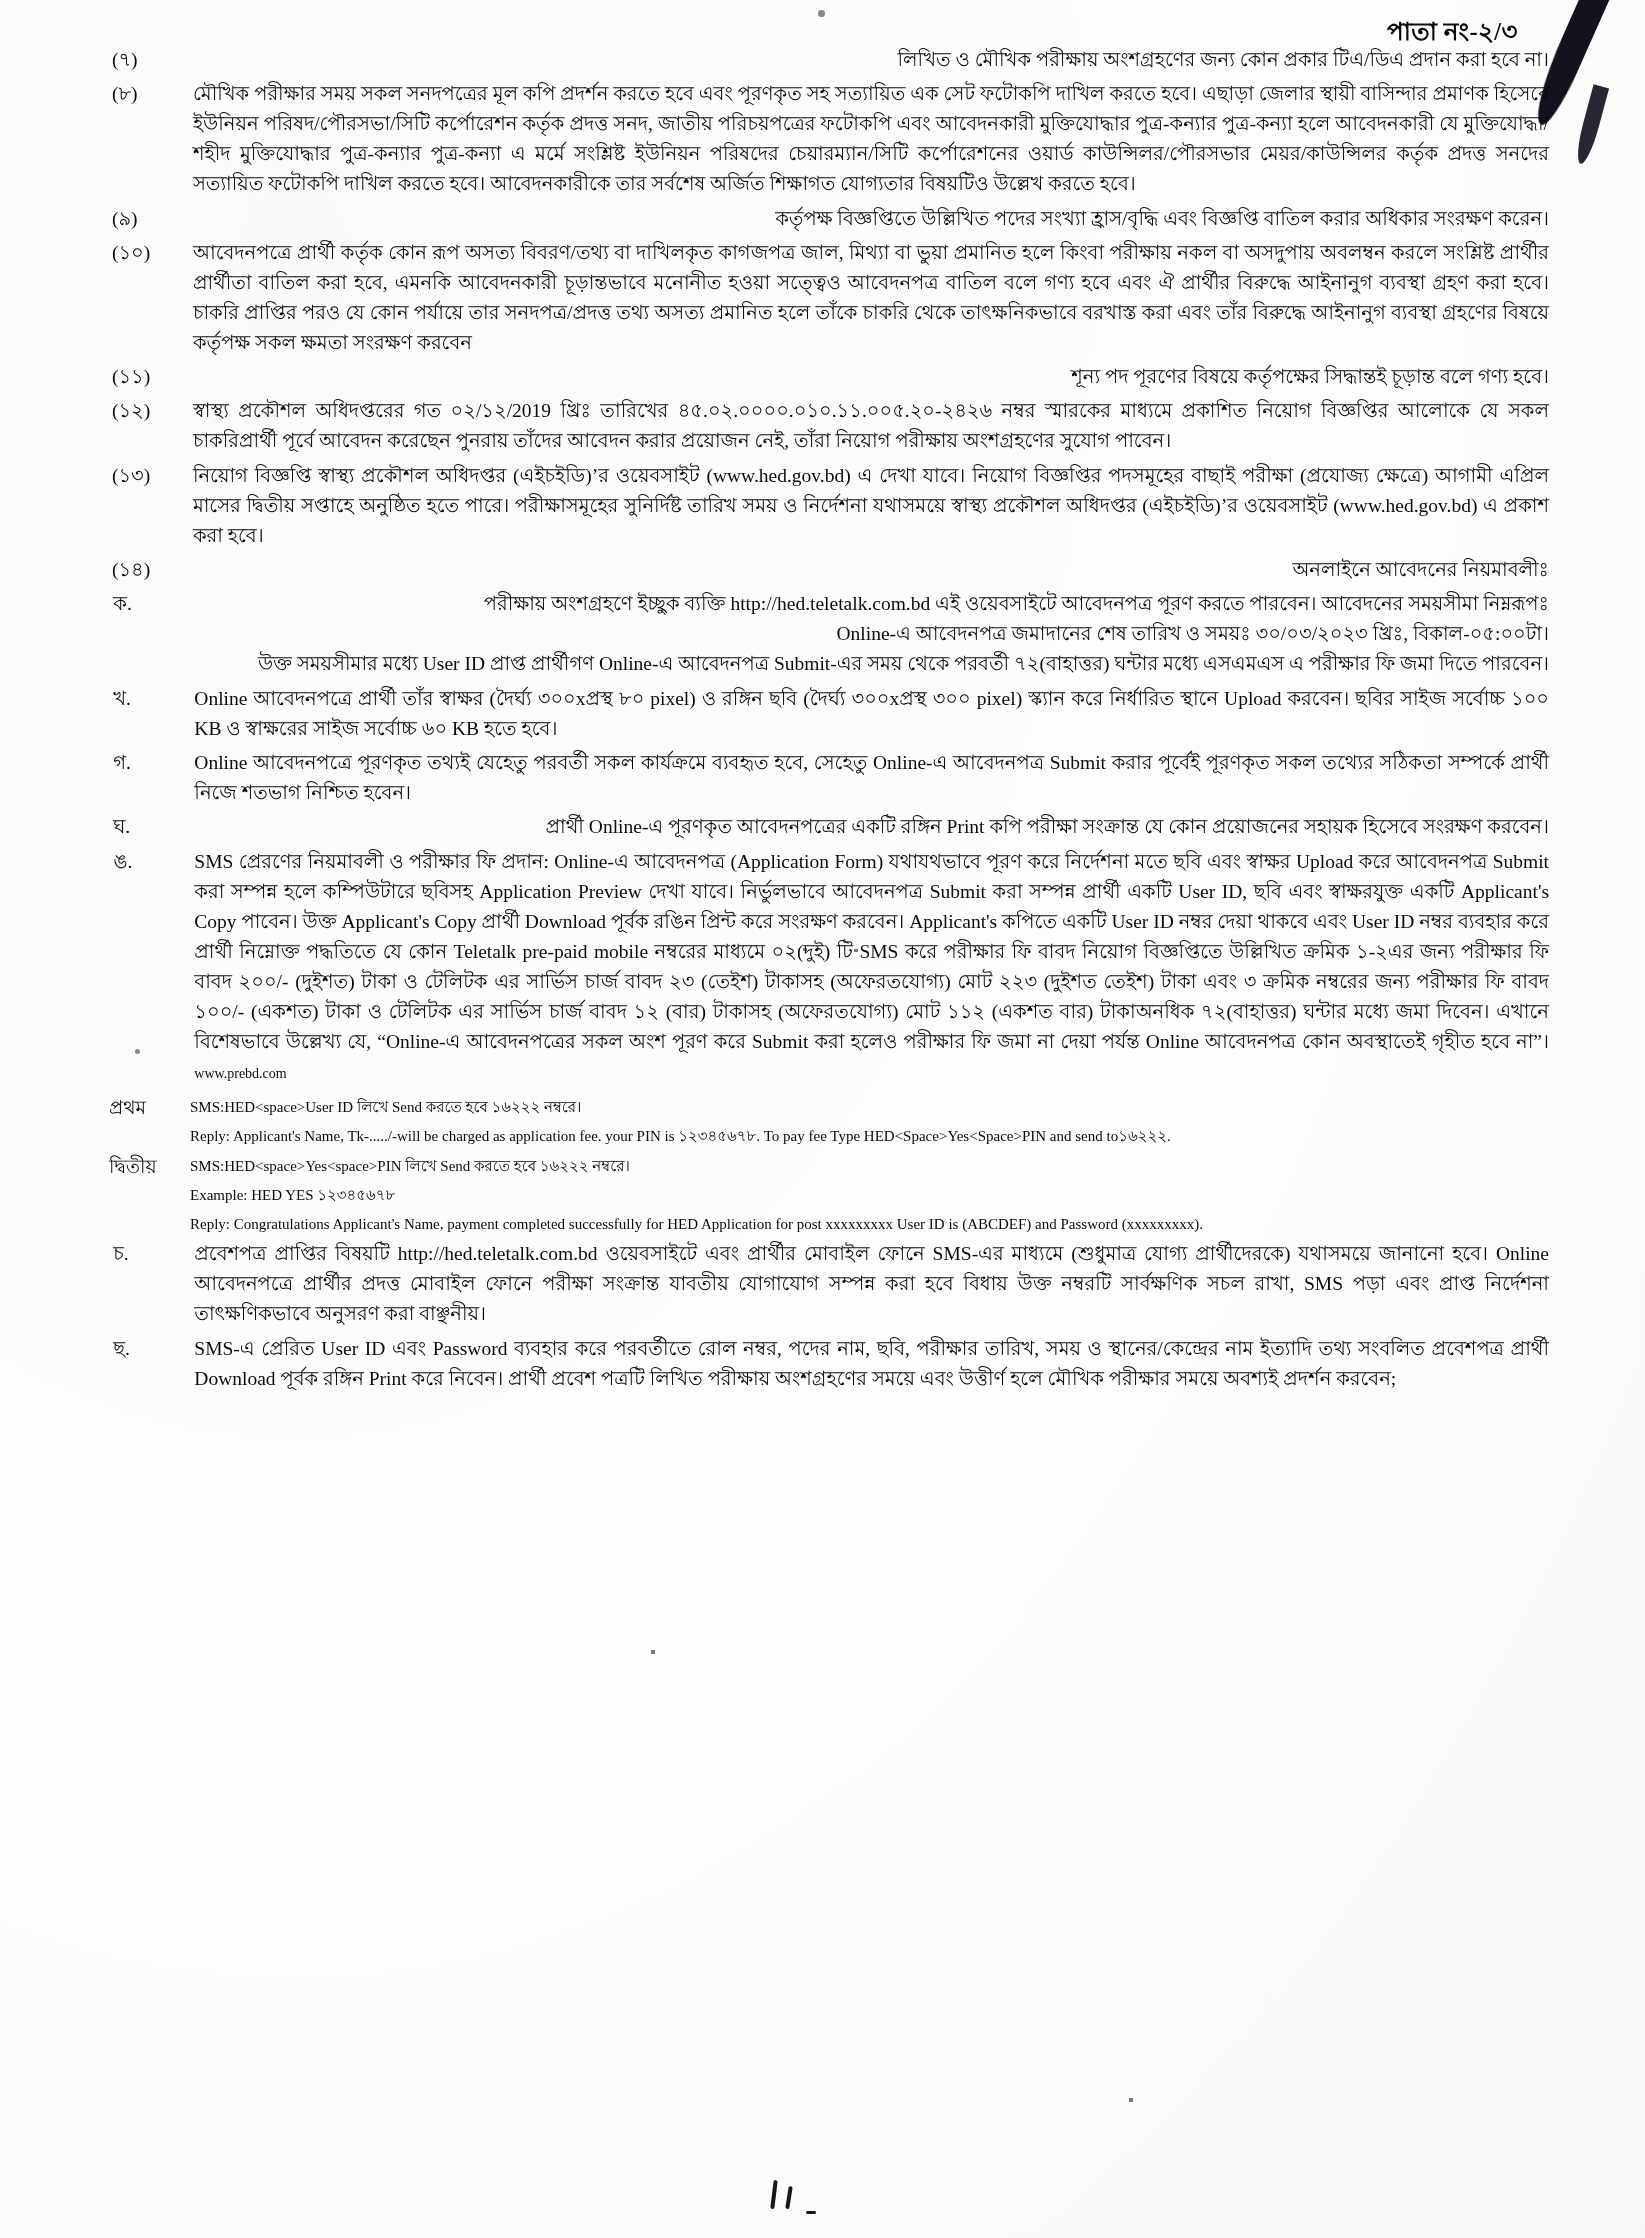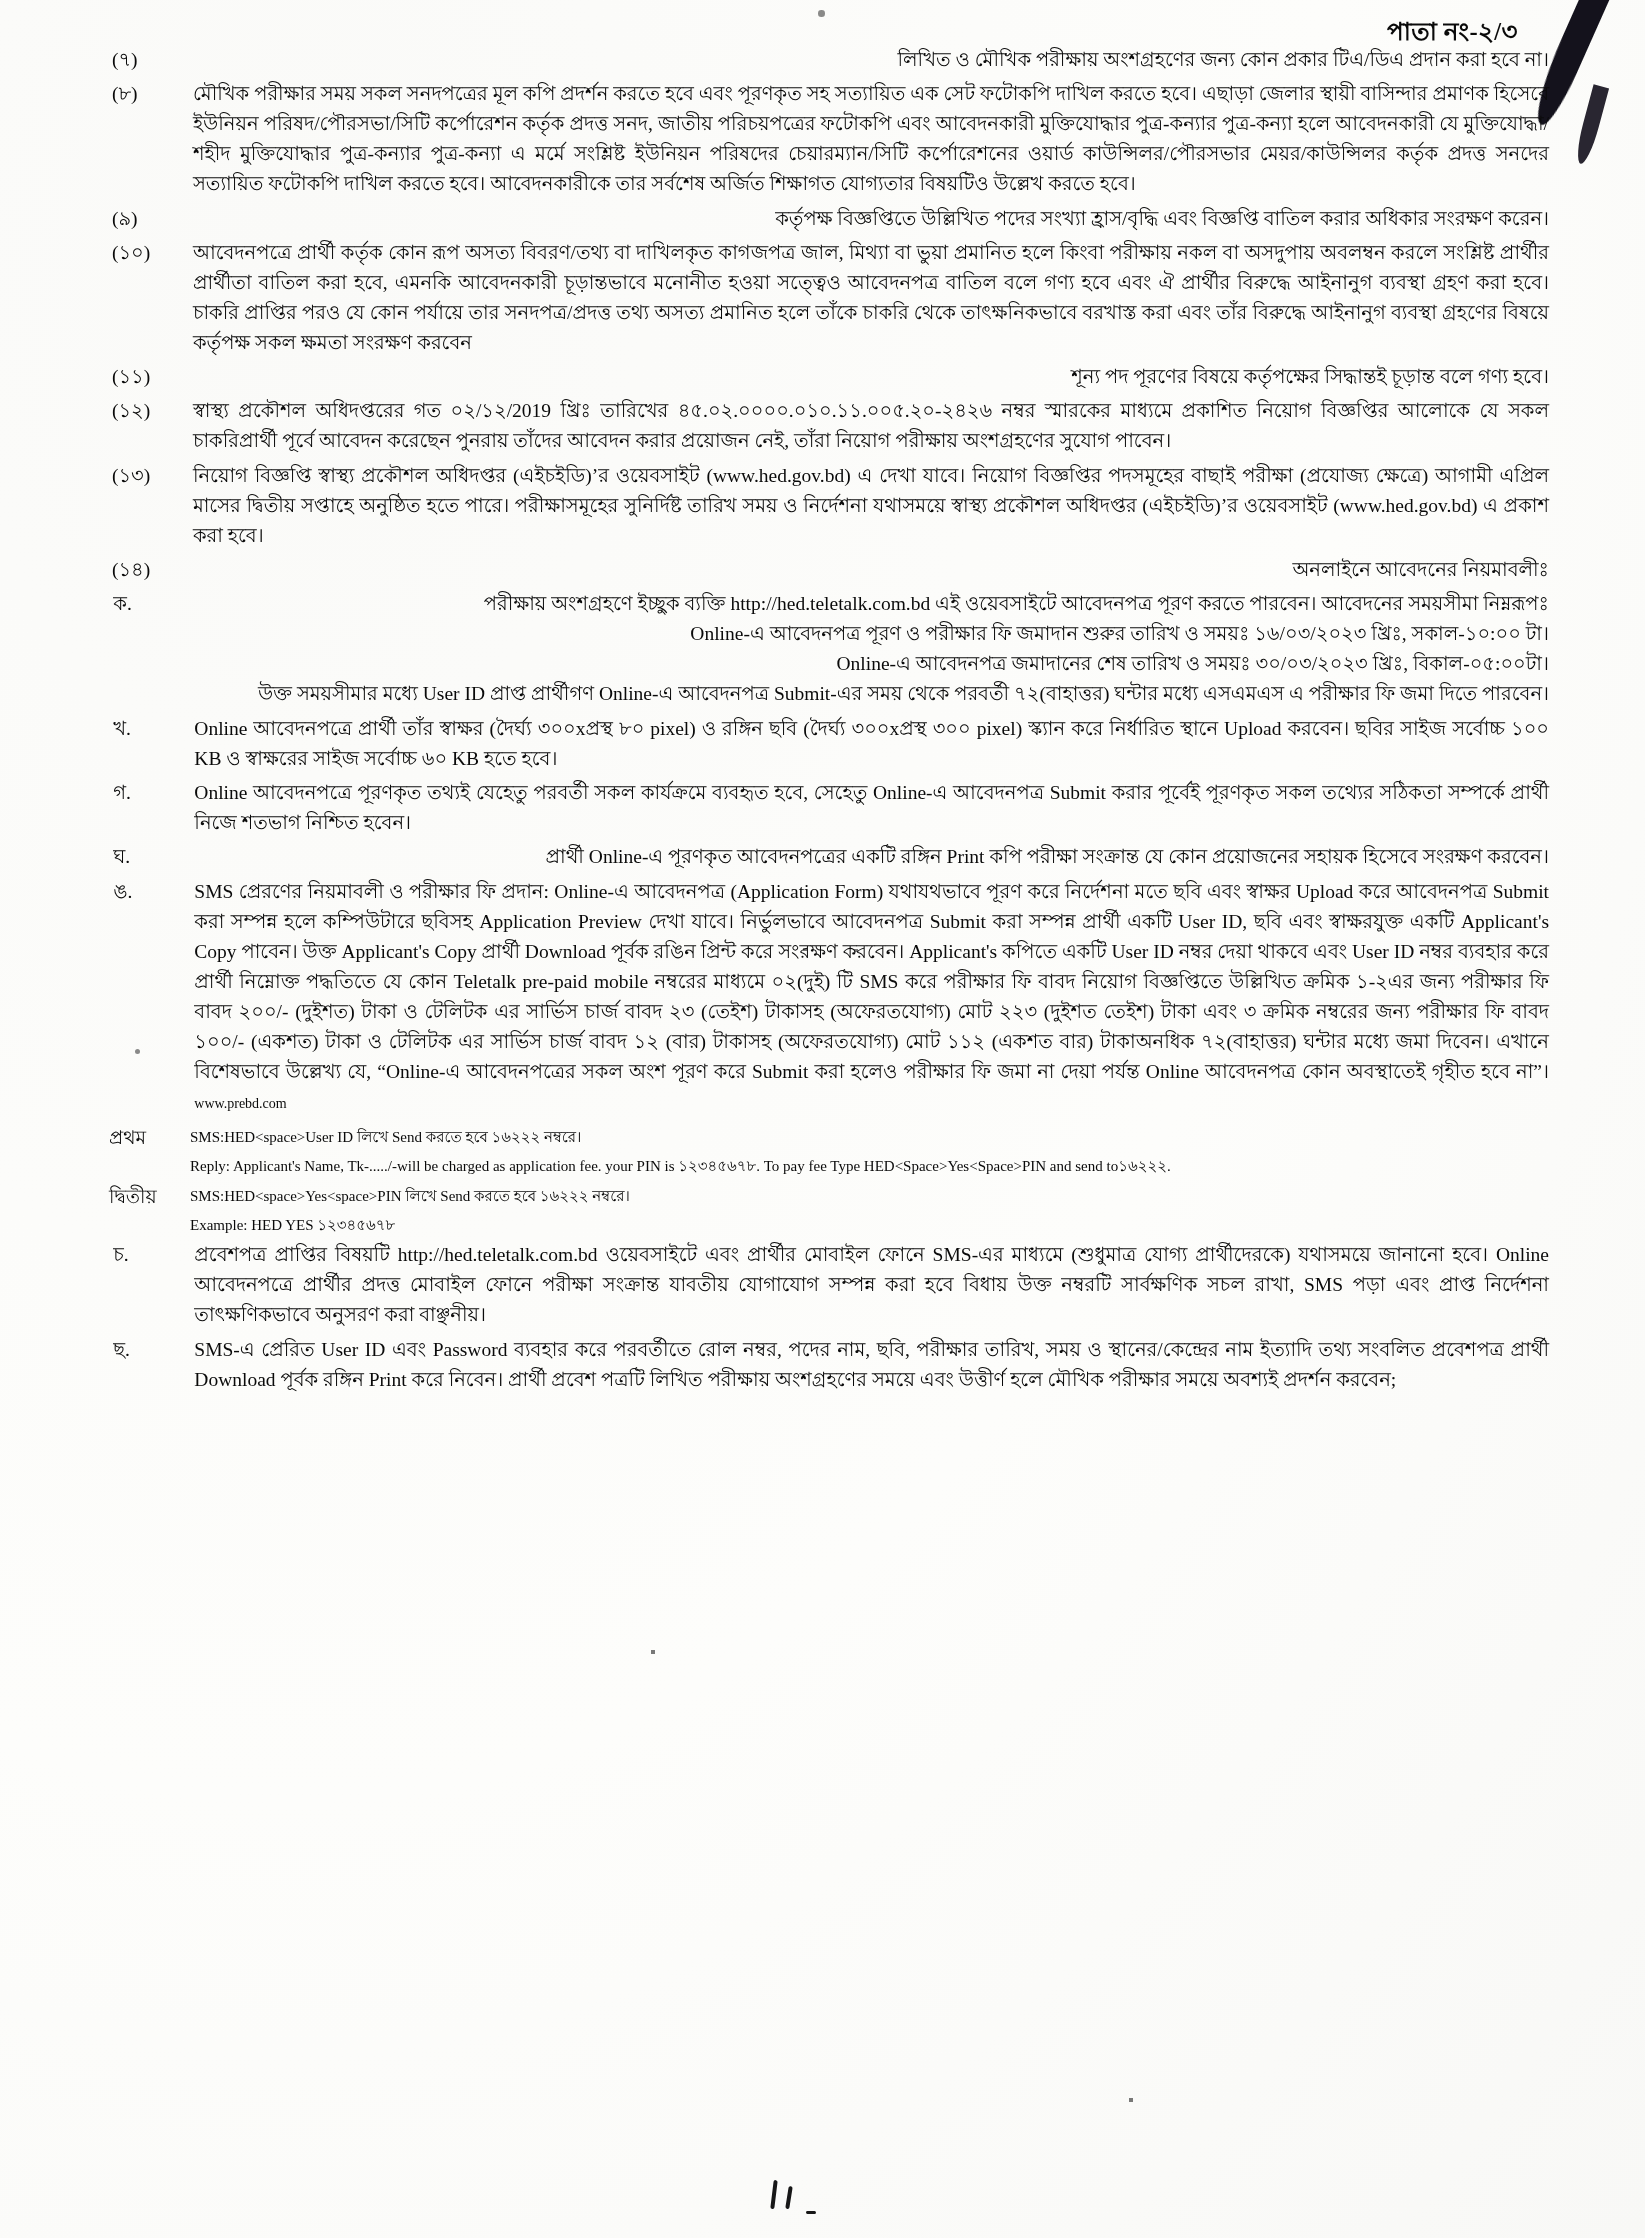--- a/index.html
+++ b/index.html
@@ -209,21 +209,20 @@
 
     <div class="clause">
       <div class="clause-marker">(১৪)</div>
       <div class="clause-body nojust">অনলাইনে আবেদনের নিয়মাবলীঃ</div>
     </div>
 
     <div class="clause">
       <div class="clause-marker letter">ক.</div>
       <div class="clause-body nojust">
         <div>পরীক্ষায় অংশগ্রহণে ইচ্ছুক ব্যক্তি http://hed.teletalk.com.bd এই ওয়েবসাইটে আবেদনপত্র পূরণ করতে পারবেন। আবেদনের সময়সীমা নিম্নরূপঃ</div>
-        <div class="sub-line">Online-এ আবেদনপত্র পূরণ ও পরীক্ষার ফি জমাদান শুরুর তারিখ ও সময়ঃ ১৬/০৩/২০২৩ খ্রিঃ, সকাল-১০:০০ টা।</div>
         <div class="sub-line">Online-এ আবেদনপত্র জমাদানের শেষ তারিখ ও সময়ঃ ৩০/০৩/২০২৩ খ্রিঃ, বিকাল-০৫:০০টা।</div>
         <div>উক্ত সময়সীমার মধ্যে User ID প্রাপ্ত প্রার্থীগণ Online-এ আবেদনপত্র Submit-এর সময় থেকে পরবর্তী ৭২(বাহাত্তর) ঘন্টার মধ্যে এসএমএস এ পরীক্ষার ফি জমা দিতে পারবেন।</div>
       </div>
     </div>
 
     <div class="clause">
       <div class="clause-marker letter">খ.</div>
       <div class="clause-body">Online আবেদনপত্রে প্রার্থী তাঁর স্বাক্ষর (দৈর্ঘ্য ৩০০xপ্রস্থ ৮০ pixel) ও রঙ্গিন ছবি (দৈর্ঘ্য ৩০০xপ্রস্থ ৩০০ pixel) স্ক্যান করে নির্ধারিত স্থানে Upload করবেন। ছবির সাইজ সর্বোচ্চ ১০০ KB ও স্বাক্ষরের সাইজ সর্বোচ্চ ৬০ KB হতে হবে।</div>
     </div>
 
@@ -250,20 +249,21 @@
         <span class="ex">SMS:HED&lt;space&gt;User ID লিখে Send করতে হবে ১৬২২২ নম্বরে।</span>
         <span class="rep">Reply: Applicant's Name, Tk-...../-will be charged as application fee. your PIN is ১২৩৪৫৬৭৮. To pay fee Type HED&lt;Space&gt;Yes&lt;Space&gt;PIN and send to১৬২২২.</span>
       </div>
     </div>
 
     <div class="sms-row">
       <div class="sms-marker">দ্বিতীয়</div>
       <div class="sms-body">
         <span class="ex">SMS:HED&lt;space&gt;Yes&lt;space&gt;PIN লিখে Send করতে হবে ১৬২২২ নম্বরে।</span>
         <span class="ex">Example: HED YES ১২৩৪৫৬৭৮</span>
+        <span class="rep">Reply: Congratulations Applicant's Name, payment completed successfully for HED Application for post xxxxxxxxx User ID is (ABCDEF) and Password (xxxxxxxxx).</span>
       </div>
     </div>
 
     <div class="clause">
       <div class="clause-marker letter">চ.</div>
       <div class="clause-body">প্রবেশপত্র প্রাপ্তির বিষয়টি http://hed.teletalk.com.bd ওয়েবসাইটে এবং প্রার্থীর মোবাইল ফোনে SMS-এর মাধ্যমে (শুধুমাত্র যোগ্য প্রার্থীদেরকে) যথাসময়ে জানানো হবে। Online আবেদনপত্রে প্রার্থীর প্রদত্ত মোবাইল ফোনে পরীক্ষা সংক্রান্ত যাবতীয় যোগাযোগ সম্পন্ন করা হবে বিধায় উক্ত নম্বরটি সার্বক্ষণিক সচল রাখা, SMS পড়া এবং প্রাপ্ত নির্দেশনা তাৎক্ষণিকভাবে অনুসরণ করা বাঞ্ছনীয়।</div>
     </div>
 
     <div class="clause">
       <div class="clause-marker letter">ছ.</div>

